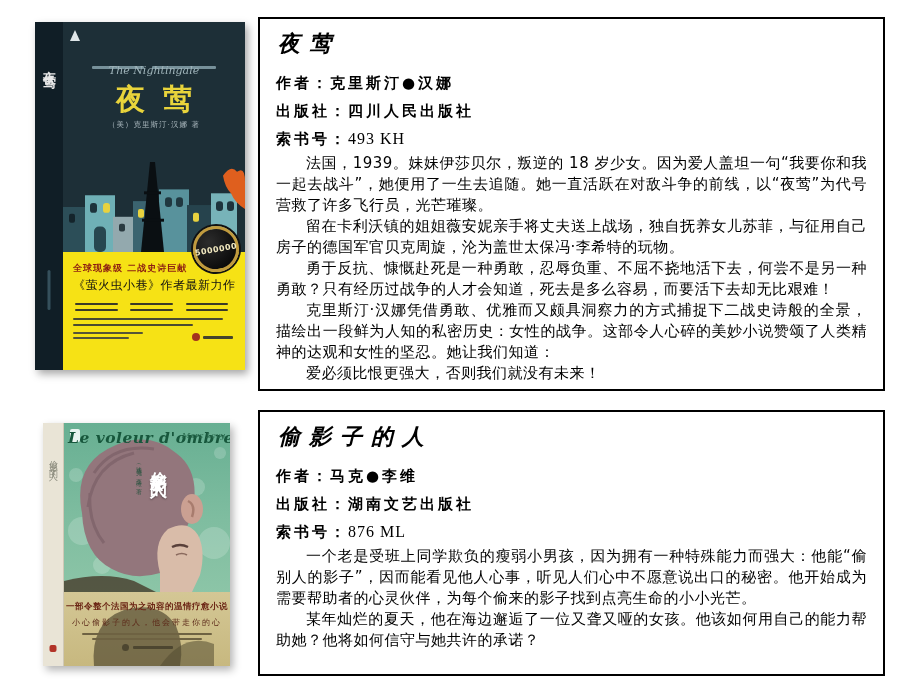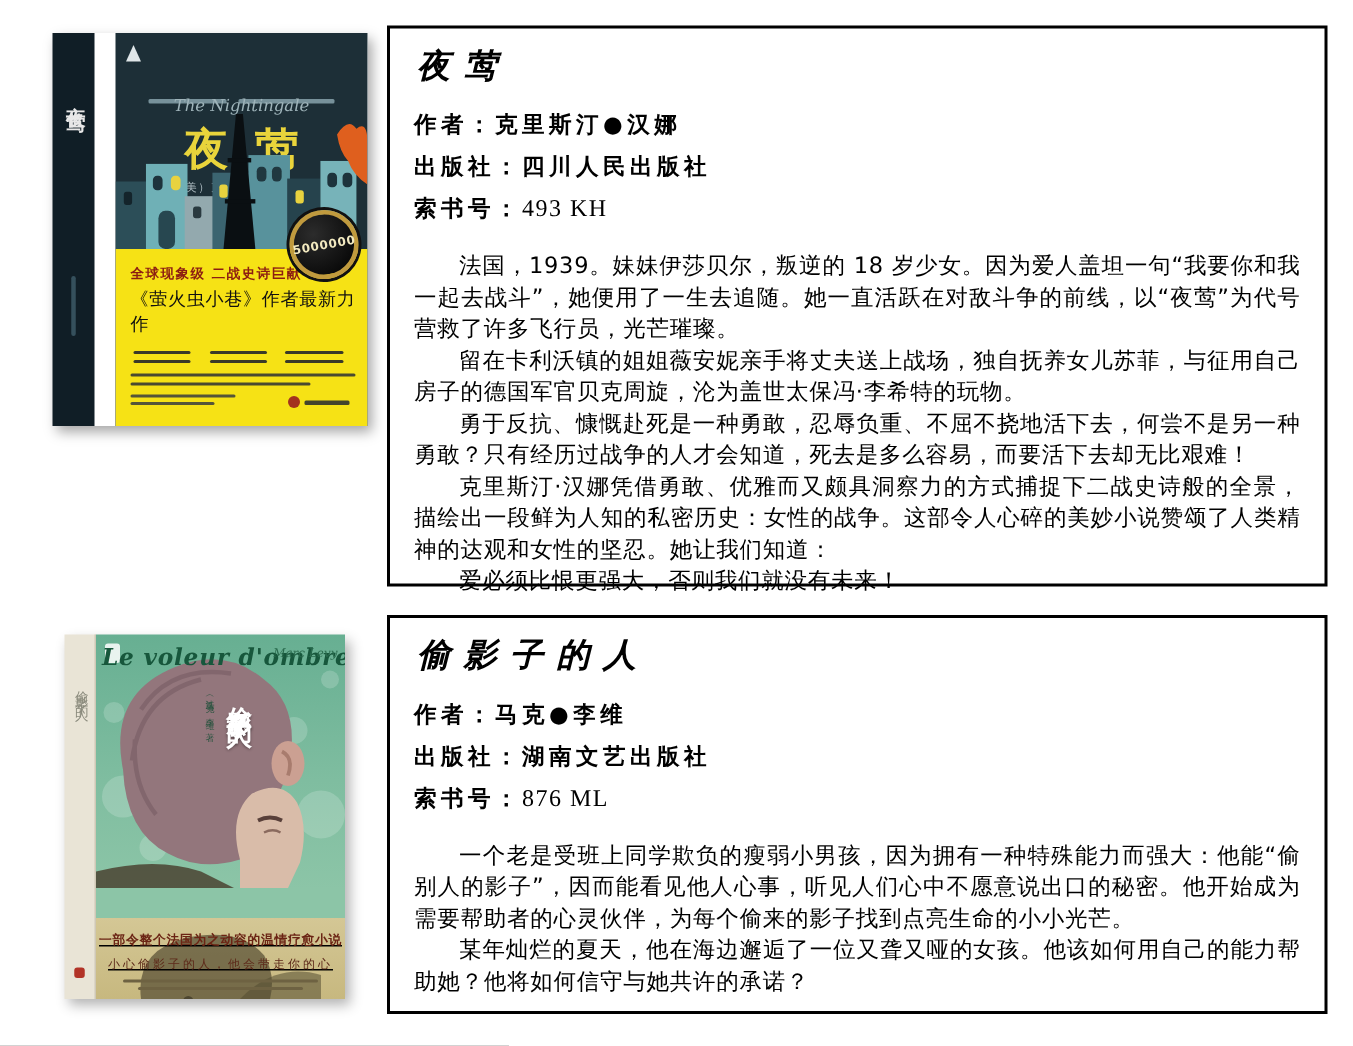--- a/index.html
+++ b/index.html
@@ -16,33 +16,33 @@
     background:#fff; padding:8px 16px 0 16px;
   }
   .info-box.box1 { top:17px; height:374px; }
   .info-box.box2 { top:410px; height:266px; }
   .book-title {
     font-family:"DejaVu Serif", serif; font-style:italic; font-weight:bold;
     font-size:22px; letter-spacing:9px; margin:2px 0 10px 2px;
   }
   .meta-line { font-size:15px; line-height:28px; font-weight:bold; letter-spacing:3px; }
   .meta-line .meta-value.callno { font-family:"Liberation Serif", serif; font-weight:normal; letter-spacing:1px; font-size:16px; }
-  .summary { margin-top:13px; }
+  .summary { }
   .summary p {
     font-size:15px; line-height:21px; letter-spacing:0.5px;
     text-indent:2em; text-align:justify;
   }
 
   
   .bar { display:inline-block; height:3px; border-radius:1px; }
 
   
   .cover1 {
-    position:absolute; left:35px; top:22px; width:210px; height:262px;
-    display:flex; box-shadow:3px 4px 8px rgba(0,0,0,0.35);gap:14px;
+    position:absolute; left:35px; top:22px; width:210px; height:348px;
+    display:flex; box-shadow:3px 4px 8px rgba(0,0,0,0.35);
   }
   .c1-spine {
     width:28px; background:#101e26; position:relative; flex:none;
   }
   .c1-spine .spine-title {
     position:absolute; top:38px; left:50%; transform:translateX(-50%);
     writing-mode:vertical-rl; text-orientation:upright;
     color:#e8e8e8; font-size:13px; letter-spacing:4px; font-weight:bold;
   }
   .c1-spine .spine-micro { position:absolute; bottom:60px; left:50%; transform:translateX(-50%);
@@ -130,22 +130,22 @@
     writing-mode:vertical-rl; text-orientation:upright;
     color:#fff; font-weight:bold; font-size:17px; letter-spacing:3px;
     text-shadow:0 1px 2px rgba(0,0,0,0.35);
   }
   .c2-vauthor {
     position:absolute; left:70px; top:38px;
     writing-mode:vertical-rl; text-orientation:upright;
     color:#1d4f38; font-size:6px; letter-spacing:1px; opacity:0.9;
   }
   .c2-band {
-    position:absolute; left:0; right:0; bottom:0; height:54px;
-    background:linear-gradient(180deg,#d4c795,#c7b87f); overflow:hidden;text-decoration:underline;
+    position:absolute; left:0; right:0; bottom:0; height:74px;
+    background:linear-gradient(180deg,#d4c795,#c7b87f); overflow:hidden;
   }
   .band-shadow { position:absolute; inset:0; width:100%; height:100%; }
   .c2-band .band-text { position:relative; text-align:center; }
   .c2-tag1 { margin-top:9px; font-size:8.5px; font-weight:bold; color:#6b2414; letter-spacing:0.5px; }
   .c2-tag2 { margin-top:4px; font-size:8px; color:#5d2a1a; letter-spacing:2px; }
   .c2-band .microbars { margin-top:5px; }
   .c2-band .microbars .bar { background:#6e6242; height:2px; margin:3px 18px; display:block; }
   .c2-logos { display:flex; justify-content:center; align-items:center; gap:4px; margin-top:4px; }
   .c2-logos .dot { width:7px; height:7px; border-radius:50%; background:#4d4630; }
   .c2-logos .bar { background:#4d4630; width:40px; height:3px; }

